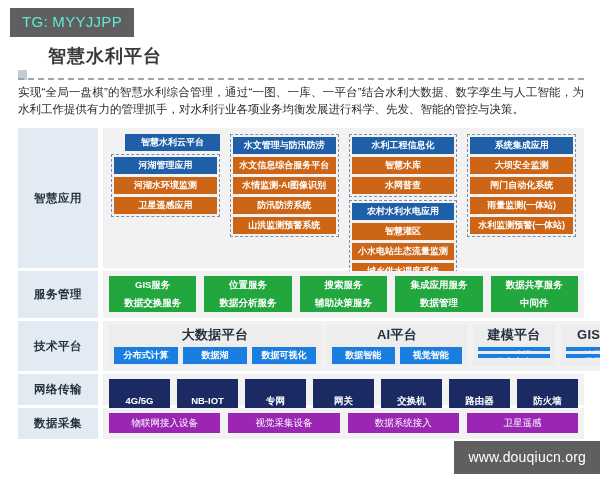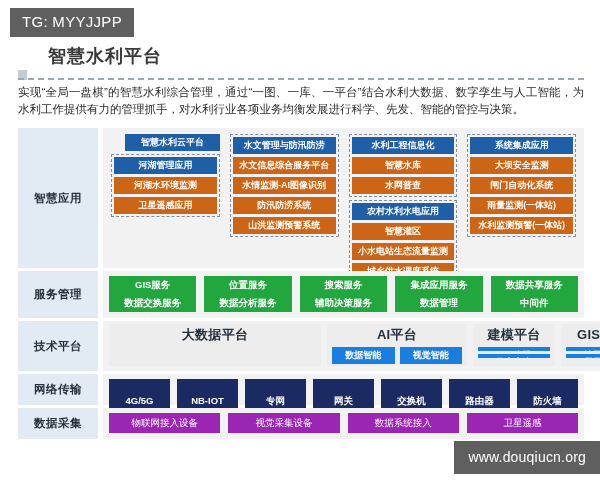--- a/index.html
+++ b/index.html
@@ -8,21 +8,21 @@
     background:#ffffff;
     font-family:"Liberation Sans","DejaVu Sans",sans-serif;
     overflow:hidden;
     position:relative;
     color:#1a1a1a;
   }
 
   
   .tg-badge{
     position:absolute;left:10px;top:8px;
-    background:#5f5f5f;color:#ffffff;
+    background:#5f5f5f;color:#5eead4;
     font-size:15px;line-height:22px;
     padding:3px 12px 4px 12px;
     letter-spacing:.3px;
     white-space:nowrap;
   }
 
   
   .page-title{
     position:absolute;left:48px;top:44px;
     font-size:18px;font-weight:700;
@@ -235,20 +235,25 @@
         </div>
     </div>
   </div>
 
   <div class="band band-tech" style="height:50px;">
     <div class="band-label">技术平台</div>
     <div class="band-body">
       <div class="tech-row" id="tech-row">
           <div class="tech-grp g-big">
             <div class="tech-title">大数据平台</div>
+            <div class="tech-items">
+              <div class="chip-tblue">分布式计算</div>
+              <div class="chip-tblue">数据湖</div>
+              <div class="chip-tblue">数据可视化</div>
+            </div>
           </div>
           <div class="tech-grp g-ai">
             <div class="tech-title">AI平台</div>
             <div class="tech-items">
               <div class="chip-tblue">数据智能</div>
               <div class="chip-tblue">视觉智能</div>
             </div>
           </div>
           <div class="tech-grp g-bim">
             <div class="tech-title">建模平台</div>

